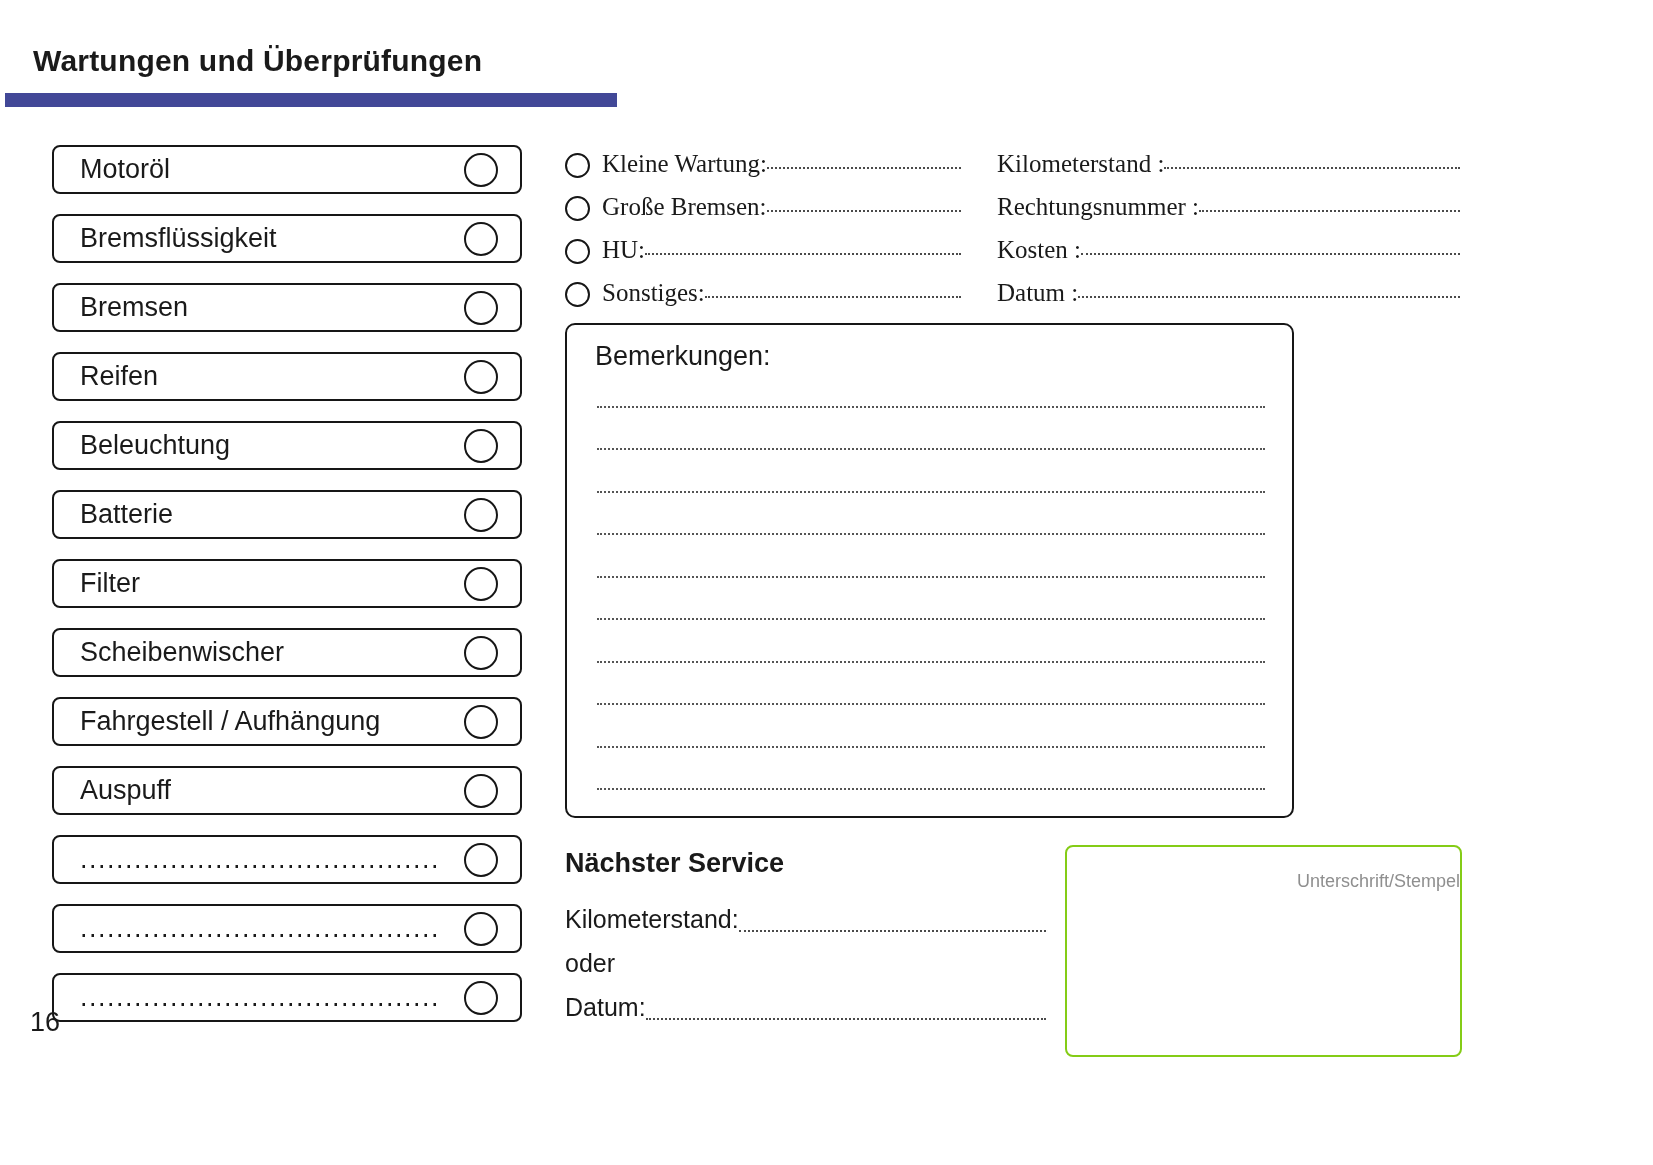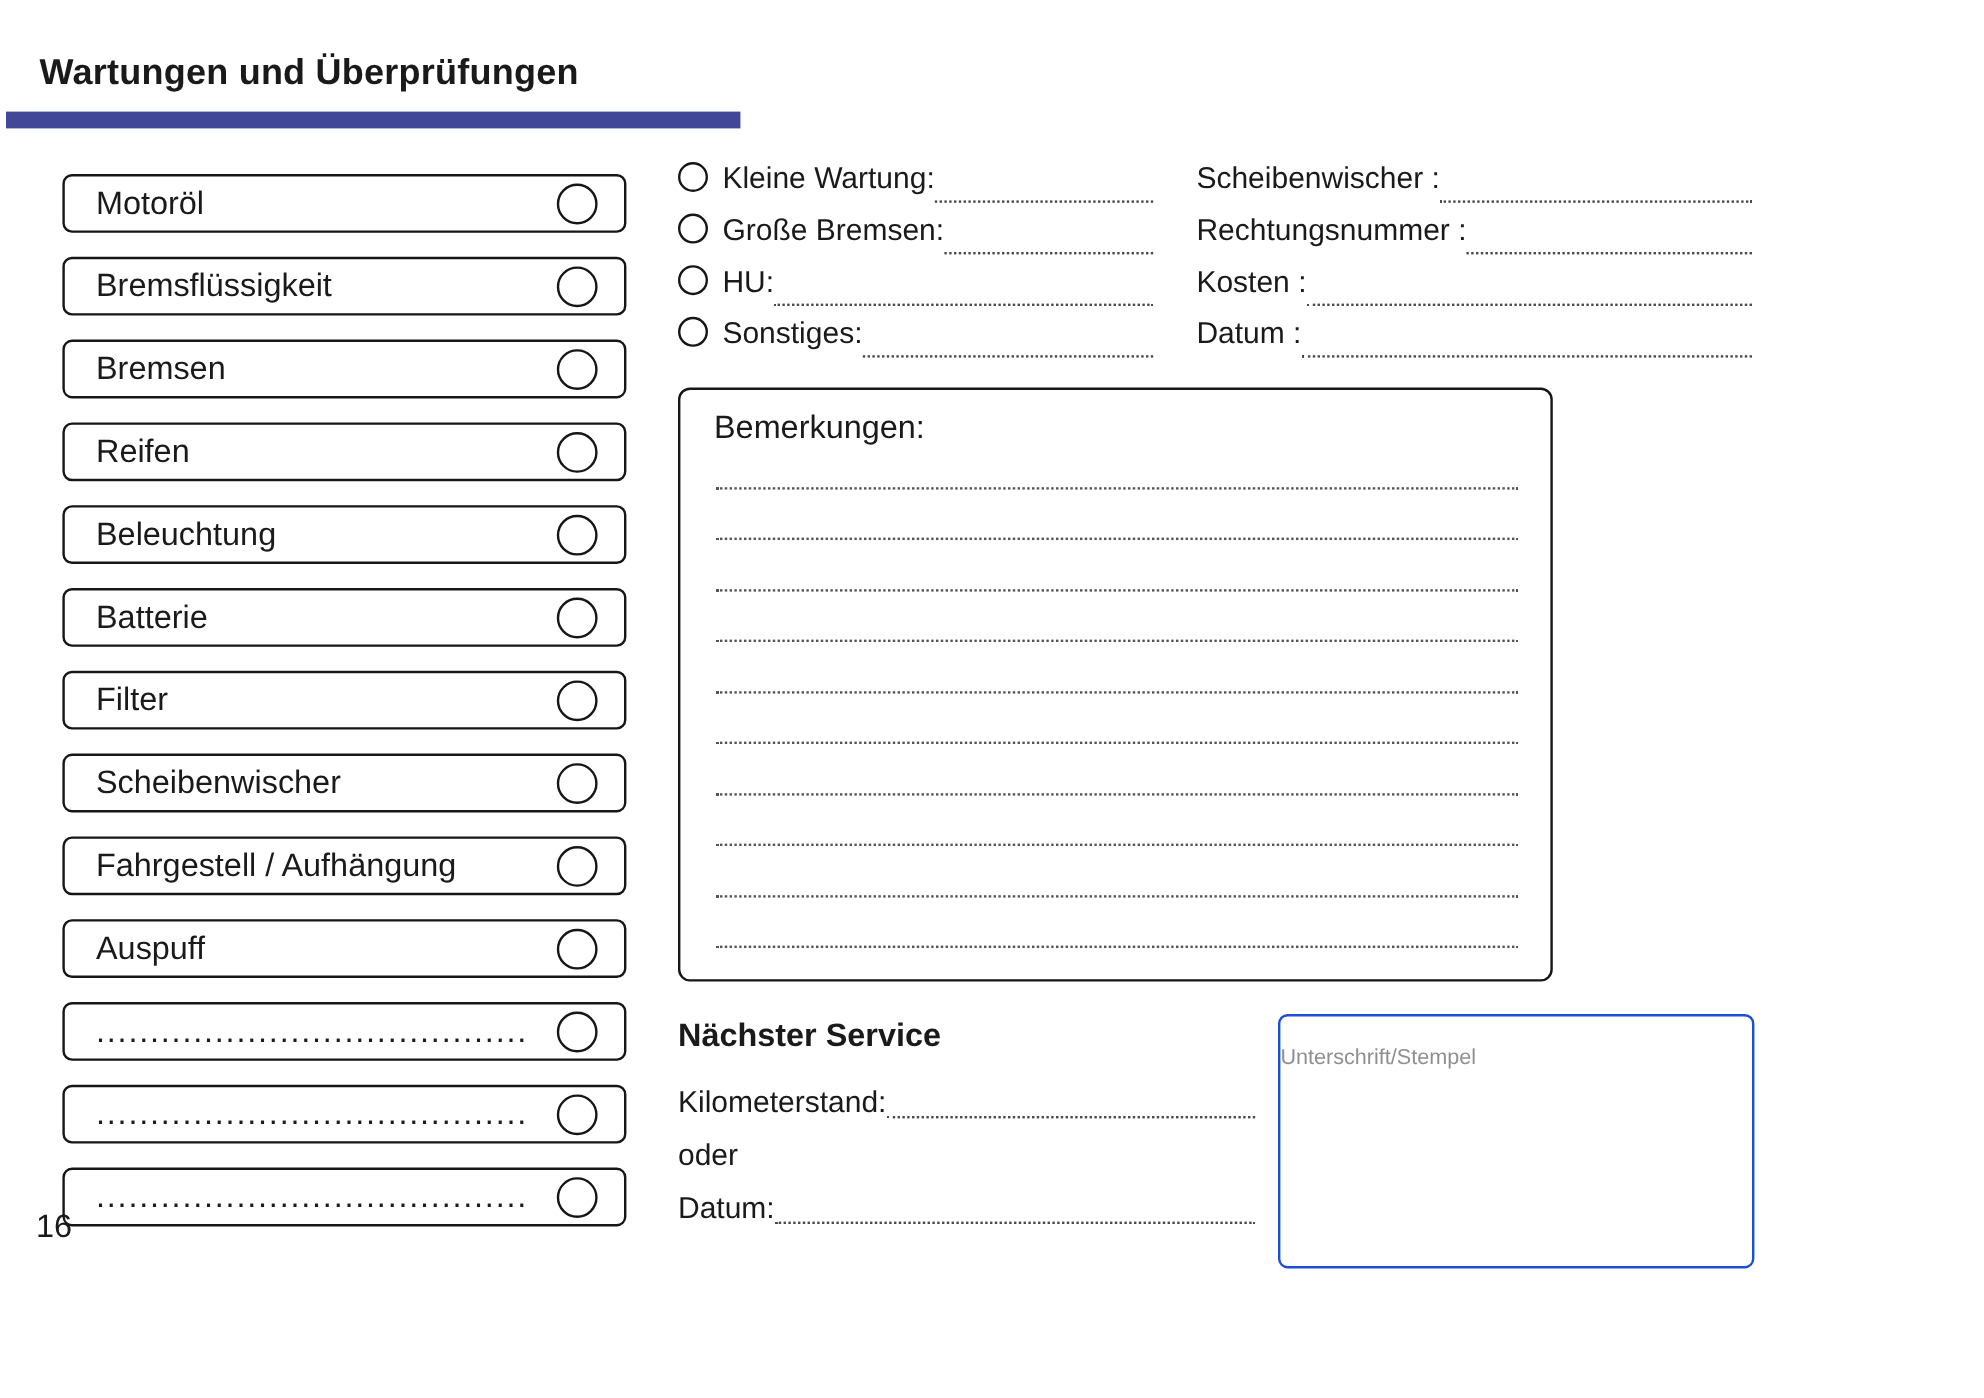--- a/index.html
+++ b/index.html
@@ -21,39 +21,39 @@
     display:flex; align-items:center; justify-content:space-between;
     padding:0 22px 0 26px; background:#fff;
   }
   .check-label { font-size:27px; white-space:nowrap; overflow:hidden; }
   .dots { letter-spacing:1.5px; }
   .circle-lg { width:34px; height:34px; border:2.5px solid #161616; border-radius:50%; flex:none; background:#fff; }
 
   
   .svc-type { position:absolute; left:565px; top:135px; width:396px; }
   .svc-details { position:absolute; left:997px; top:135px; width:463px; }
-  .svc-row, .det-row { height:43px; display:flex; align-items:flex-start; }
+  .svc-row, .det-row { height:43px; display:flex; align-items:flex-end;font-family:Liberation Serif, serif; }
   .circle-sm { width:25px; height:25px; border:2.5px solid #161616; border-radius:50%; flex:none; margin-right:12px; background:#fff; }
   .svc-label { font-size:25px; white-space:nowrap; }
   .dotfill { flex:1; border-bottom:2px dotted #4a4a4a; align-self:flex-end; margin-bottom:9px; min-width:18px; }
 
   
   .remarks-box { position:absolute; left:565px; top:323px; width:729px; height:495px; border:2.5px solid #161616; border-radius:10px; background:#fff; }
   .remarks-title { position:absolute; left:28px; top:16px; font-size:27px; }
   .remarks-lines { position:absolute; left:30px; right:27px; top:40px; }
   .rem-line { height:42.5px; border-bottom:2px dotted #555; }
 
   
   .next-service { position:absolute; left:565px; top:848px; width:481px; }
   .ns-title { font-size:27px; font-weight:bold; margin-bottom:18px; }
   .ns-row { height:44px; display:flex; align-items:center; }
   .ns-label { font-size:25px; white-space:nowrap; }
 
   
-  .signature-box { position:absolute; left:1065px; top:845px; width:397px; height:212px; border:2px solid #1d4ed8; border-radius:8px; text-align:left; background:#fff; }
+  .signature-box { position:absolute; left:1065px; top:845px; width:397px; height:212px; border:2px solid #84cc16; border-radius:8px; text-align:right; background:#fff; }
   .signature-label { margin-top:24px; font-size:18px; color:#8f8f8f; display:inline-block; }
 
   .page-number { position:absolute; left:30px; top:1007px; font-size:27px; }
 </style>
 </head>
 <body>
 
 <div class="page">
 
   <h1 class="title">Wartungen und Überprüfungen</h1>
@@ -132,21 +132,21 @@
     </div>
     <div class="svc-row">
       <span class="circle-sm"></span>
       <span class="svc-label">Sonstiges:</span>
       <span class="dotfill"></span>
     </div>
   </section>
 
   <section class="svc-details">
     <div class="det-row">
-      <span class="svc-label">Scheibenwischer :</span>
+      <span class="svc-label">Kilometerstand :</span>
       <span class="dotfill"></span>
     </div>
     <div class="det-row">
       <span class="svc-label">Rechtungsnummer :</span>
       <span class="dotfill"></span>
     </div>
     <div class="det-row">
       <span class="svc-label">Kosten :</span>
       <span class="dotfill"></span>
     </div>

